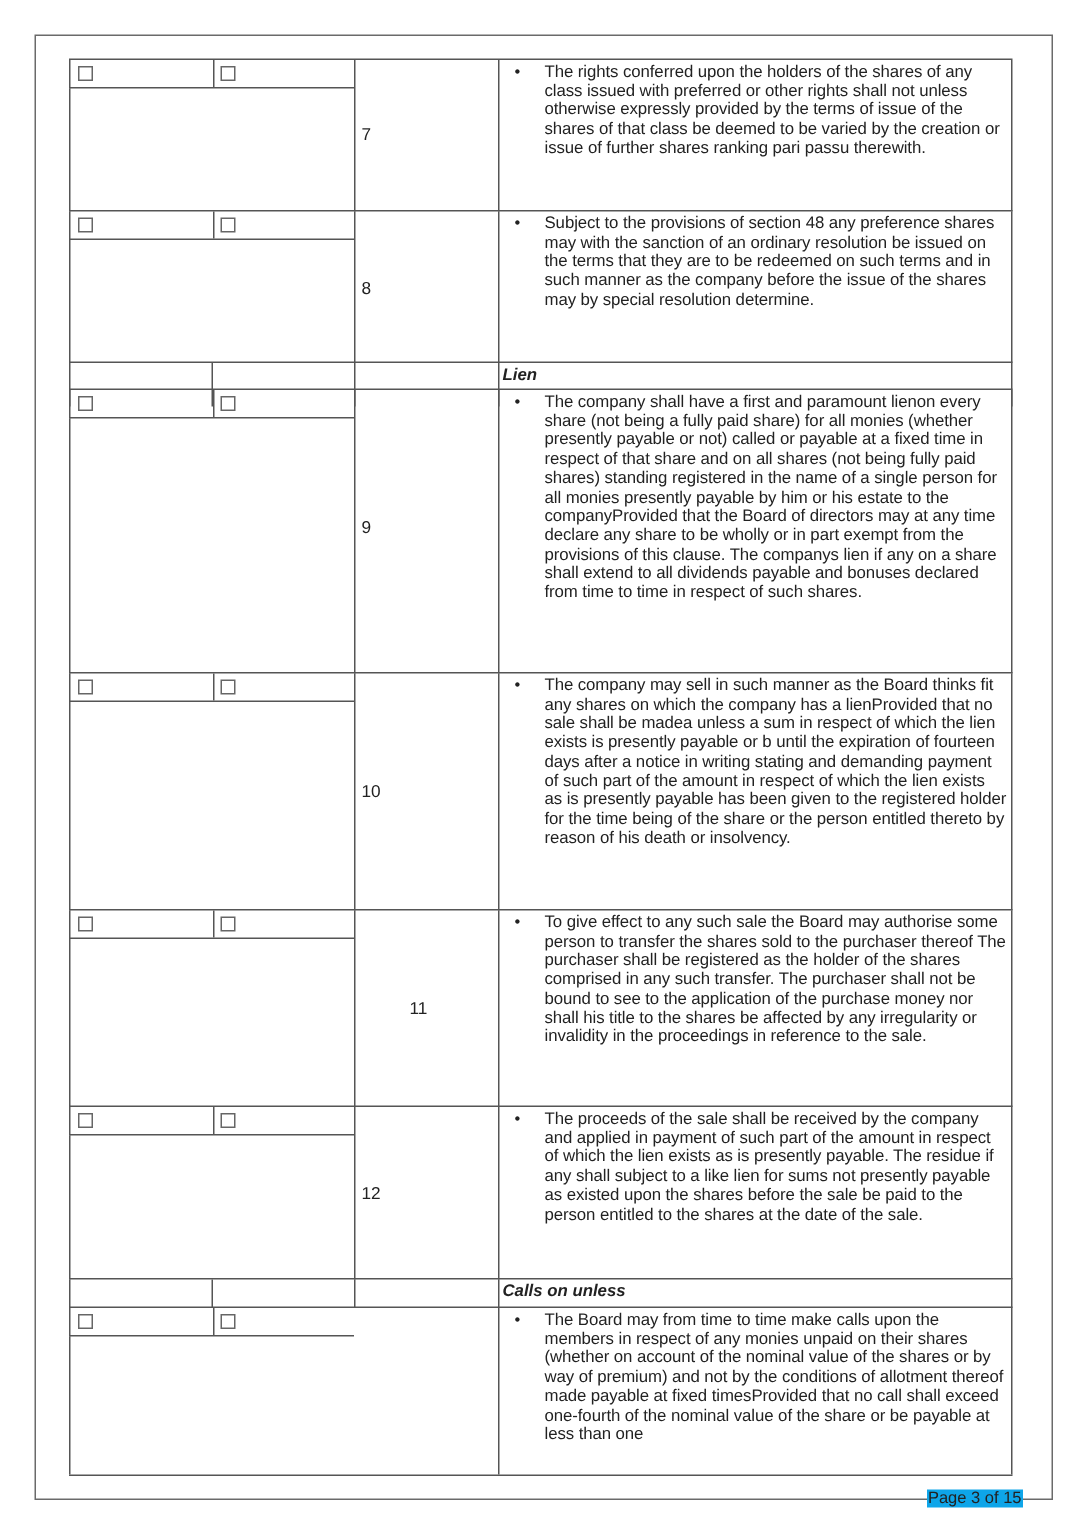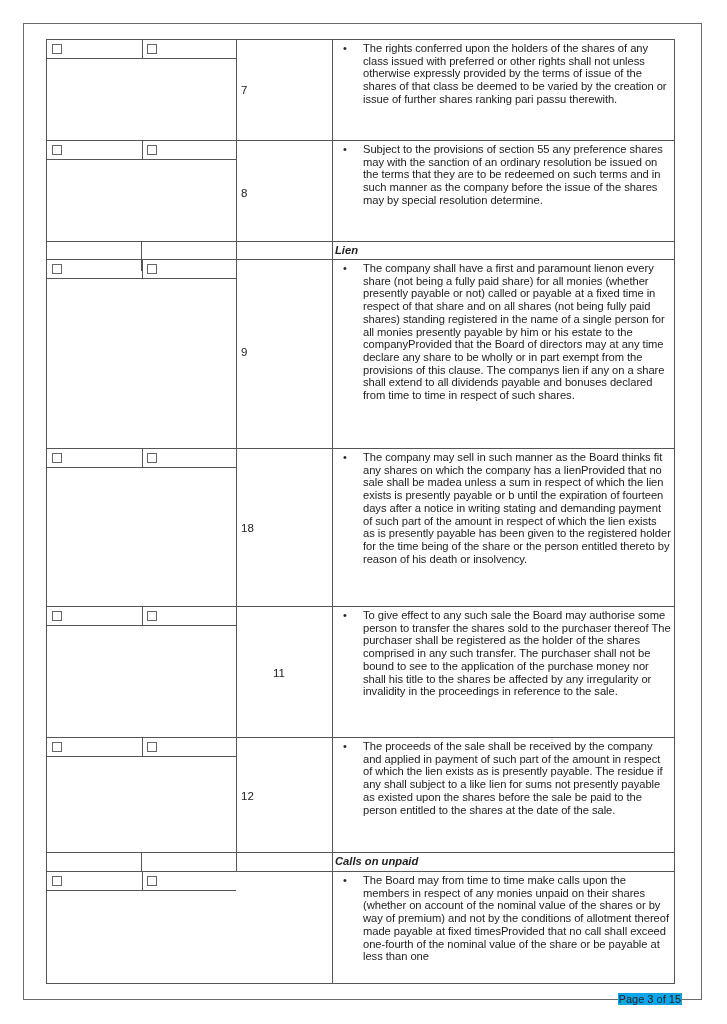--- a/index.html
+++ b/index.html
@@ -54,21 +54,21 @@
   <div class="lefttop">
       <div class="sep"></div>
     <span class="cb a"></span>
     <span class="cb b"></span>
   </div>
   <div class="leftbody"></div>
   <div class="cell c3">
       <span class="num" style="top:46px;">8</span>
     </div>
   <div class="cell c4">
-      <div class="clause"><span class="bullet">•</span><span>Subject to the provisions of section 55 any preference shares may with the sanction of an ordinary resolution be issued on the terms that they are to be redeemed on such terms and in such manner as the company before the issue of the shares may by special resolution determine.</span></div>
+      <div class="clause"><span class="bullet">•</span><span>Subject to the provisions of section 48 any preference shares may with the sanction of an ordinary resolution be issued on the terms that they are to be redeemed on such terms and in such manner as the company before the issue of the shares may by special resolution determine.</span></div>
     </div>
 </div>
 
 <div class="row top heading-row" style="top:241px;height:30px;">
   <div class="cell c1"></div>
   <div class="cell c2"></div>
   <div class="cell c3"></div>
   <div class="cell c4">
       <span class="heading">Lien</span>
     </div>
@@ -90,21 +90,21 @@
 </div>
 
 <div class="row top" style="top:448px;height:159px;">
   <div class="lefttop">
       <div class="sep"></div>
     <span class="cb a"></span>
     <span class="cb b"></span>
   </div>
   <div class="leftbody"></div>
   <div class="cell c3">
-      <span class="num" style="top:73px;">18</span>
+      <span class="num" style="top:73px;">10</span>
     </div>
   <div class="cell c4">
       <div class="clause"><span class="bullet">•</span><span>The company may sell in such manner as the Board thinks fit any shares on which the company has a lienProvided that no sale shall be madea unless a sum in respect of which the lien exists is presently payable or b until the expiration of fourteen days after a notice in writing stating and demanding payment of such part of the amount in respect of which the lien exists as is presently payable has been given to the registered holder for the time being of the share or the person entitled thereto by reason of his death or insolvency.</span></div>
     </div>
 </div>
 
 <div class="row top" style="top:606px;height:132px;">
   <div class="lefttop">
       <div class="sep"></div>
     <span class="cb a"></span>
@@ -132,21 +132,21 @@
   <div class="cell c4">
       <div class="clause"><span class="bullet">•</span><span>The proceeds of the sale shall be received by the company and applied in payment of such part of the amount in respect of which the lien exists as is presently payable. The residue if any shall subject to a like lien for sums not presently payable as existed upon the shares before the sale be paid to the person entitled to the shares at the date of the sale.</span></div>
     </div>
 </div>
 
 <div class="row top heading-row" style="top:852px;height:20px;">
   <div class="cell c1"></div>
   <div class="cell c2"></div>
   <div class="cell c3"></div>
   <div class="cell c4">
-      <span class="heading">Calls on unpaid</span>
+      <span class="heading">Calls on unless</span>
     </div>
 </div>
 
 <div class="row top bottom-line" style="top:871px;height:113px;">
   <div class="lefttop">
       <div class="sep"></div>
     <span class="cb a"></span>
     <span class="cb b"></span>
   </div>
   <div class="leftbody"></div>

